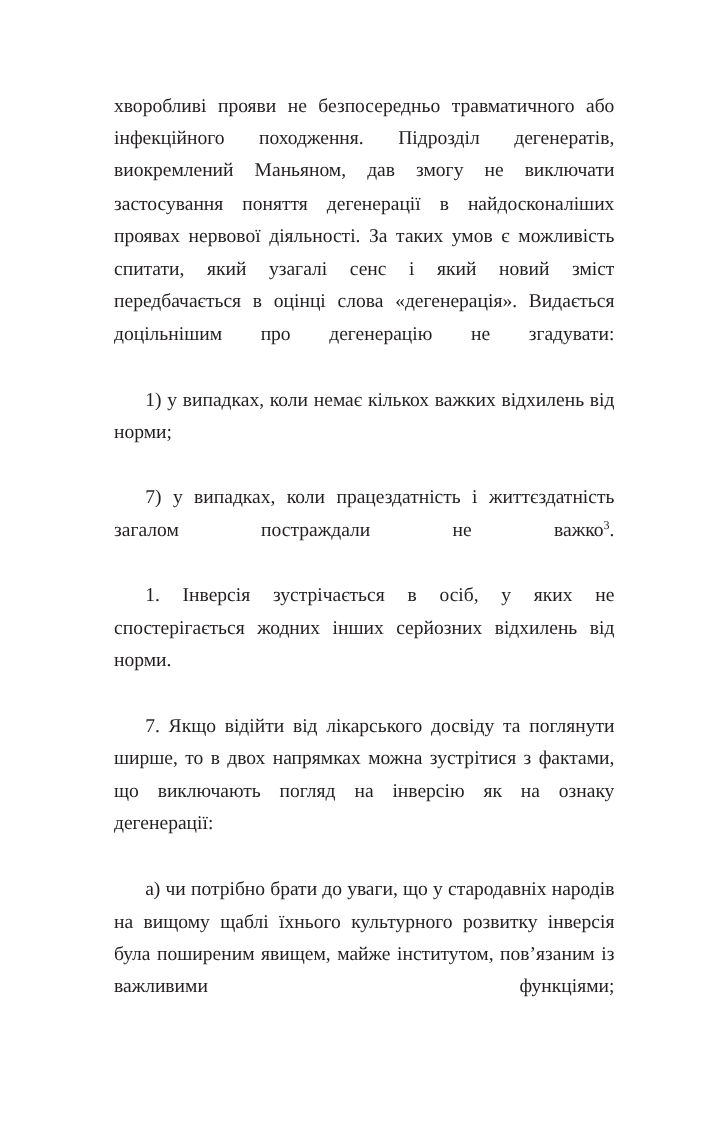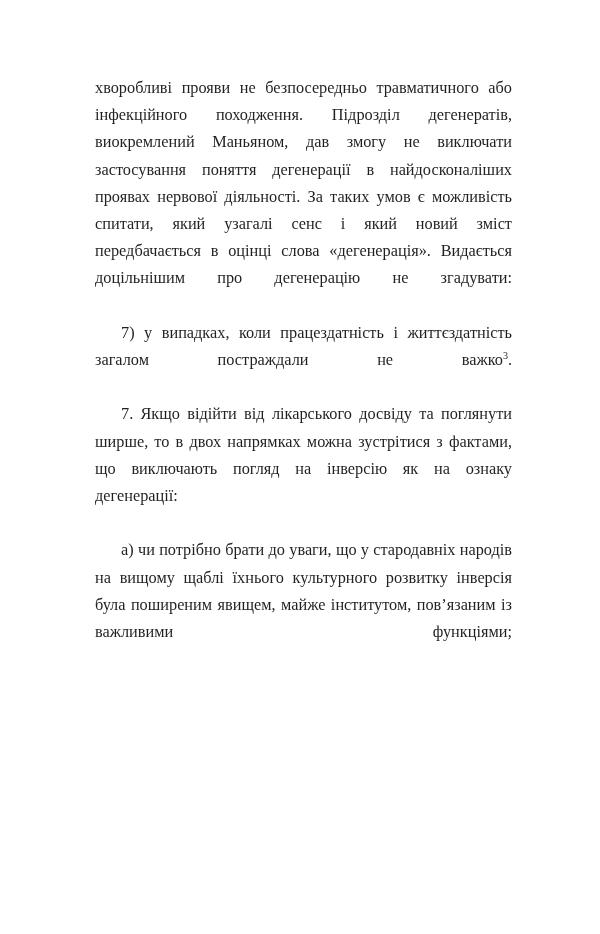--- a/index.html
+++ b/index.html
@@ -67,24 +67,26 @@
 </style>
 </head>
 <body>
 
 <div class="page">
 
   <div class="text-block">
 
     <p class="para no-indent"><span>хворобливі прояви не безпосередньо травматичного або інфекційного походження. Підрозділ дегенератів, виокремлений Маньяном, дав змогу не виключати застосування поняття дегенерації в найдосконаліших проявах нервової діяльності. За таких умов є можливість спитати, який узагалі сенс і який новий зміст передбачається в оцінці слова «дегенерація». Видається доцільнішим про дегенерацію не згадувати:</span></p>
 
+    <p class="para"><span>1) у випадках, коли немає кількох важких відхилень від норми;</span></p>
 
     <p class="para"><span>7) у випадках, коли працездатність і життєздатність загалом постраждали не важко</span><sup>3</sup><span>.</span></p>
 
 
+    <p class="para"><span>1. Інверсія зустрічається в осіб, у яких не спостерігається жодних інших серйозних відхилень від норми.</span></p>
 
 
     <p class="para"><span>7. Якщо відійти від лікарського досвіду та поглянути ширше, то в двох напрямках можна зустрітися з фактами, що виключають погляд на інверсію як на ознаку дегенерації:</span></p>
 
     <p class="para"><span>а) чи потрібно брати до уваги, що у стародавніх народів на вищому щаблі їхнього культурного розвитку інверсія була поширеним явищем, майже інститутом, пов’язаним із важливими функціями;</span></p>
 
   </div>
 
   <div class="folio">12</div>
 

